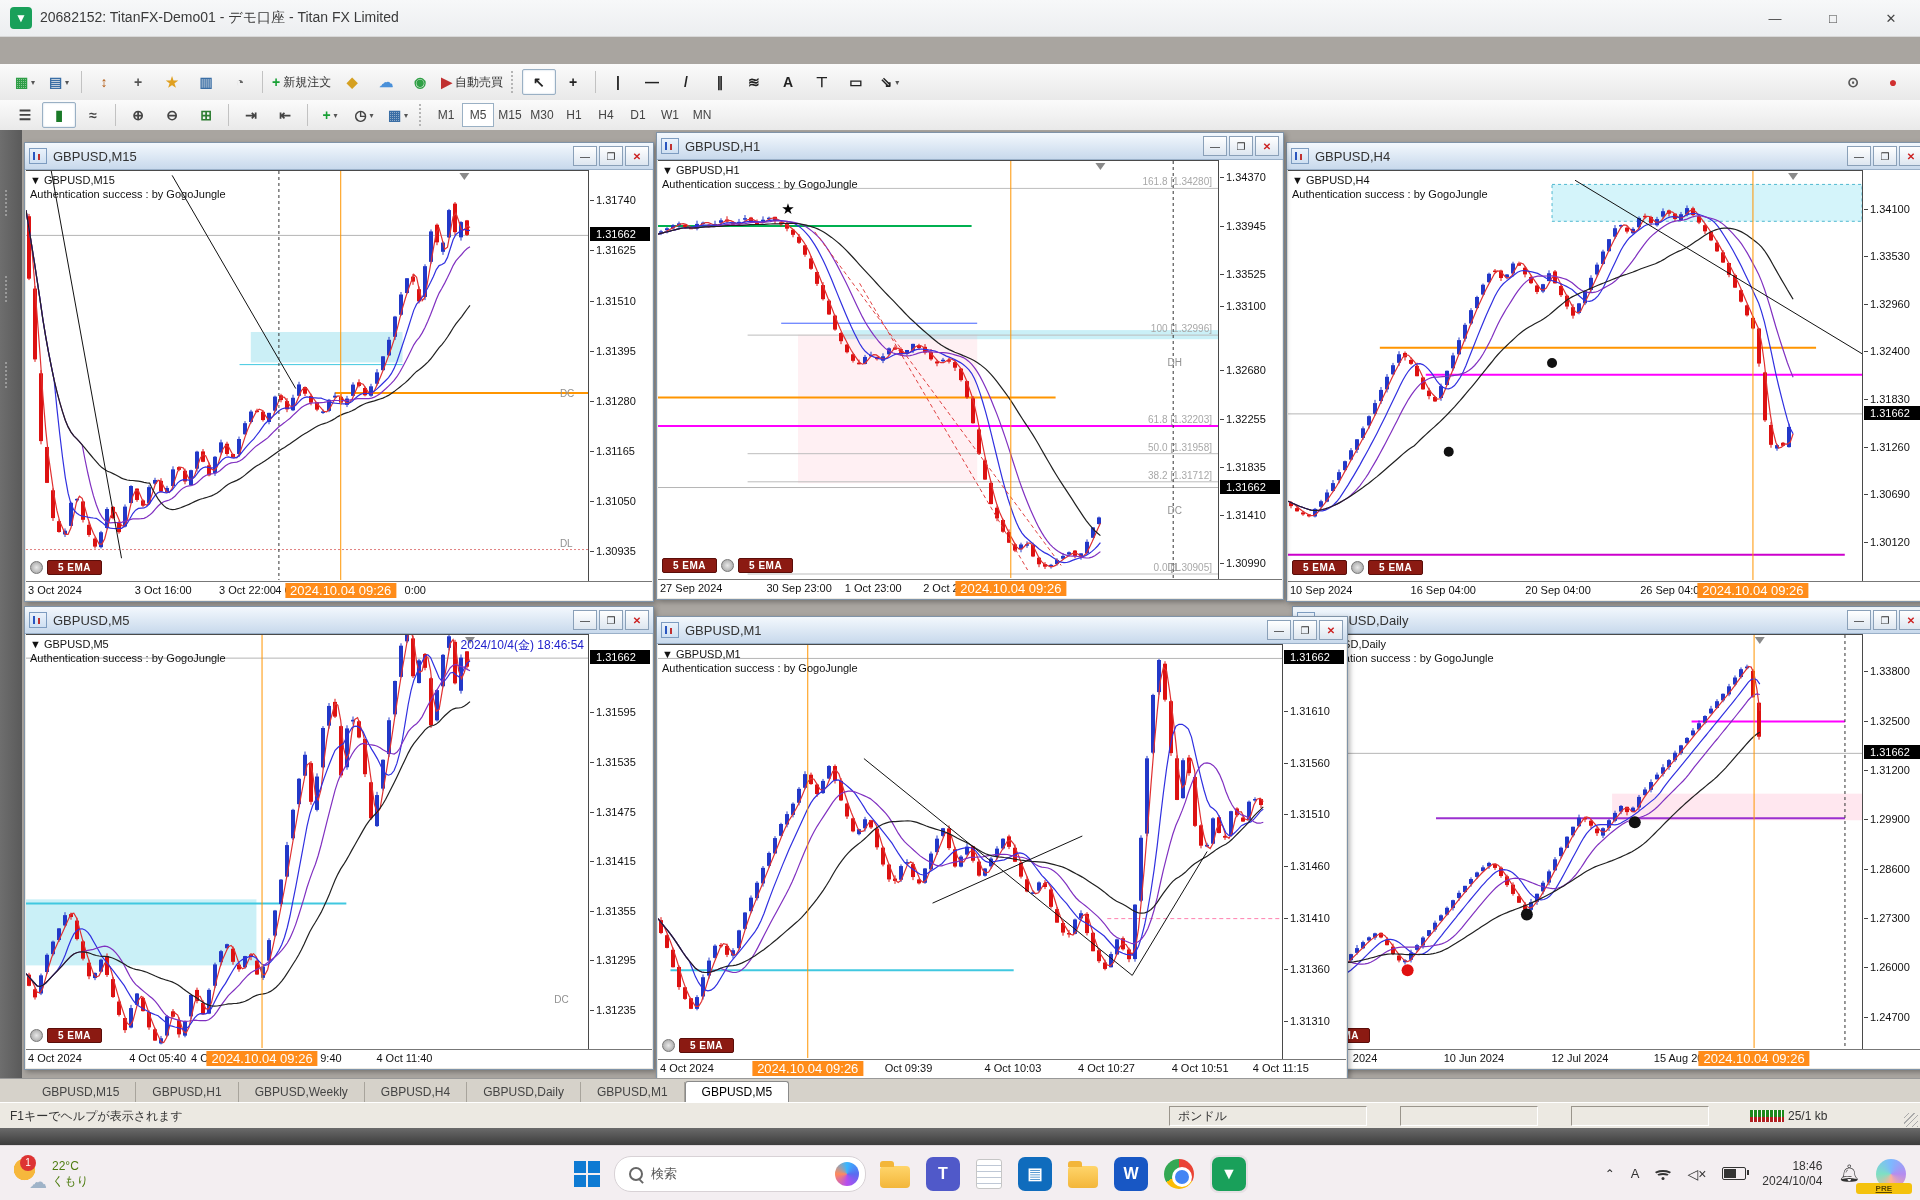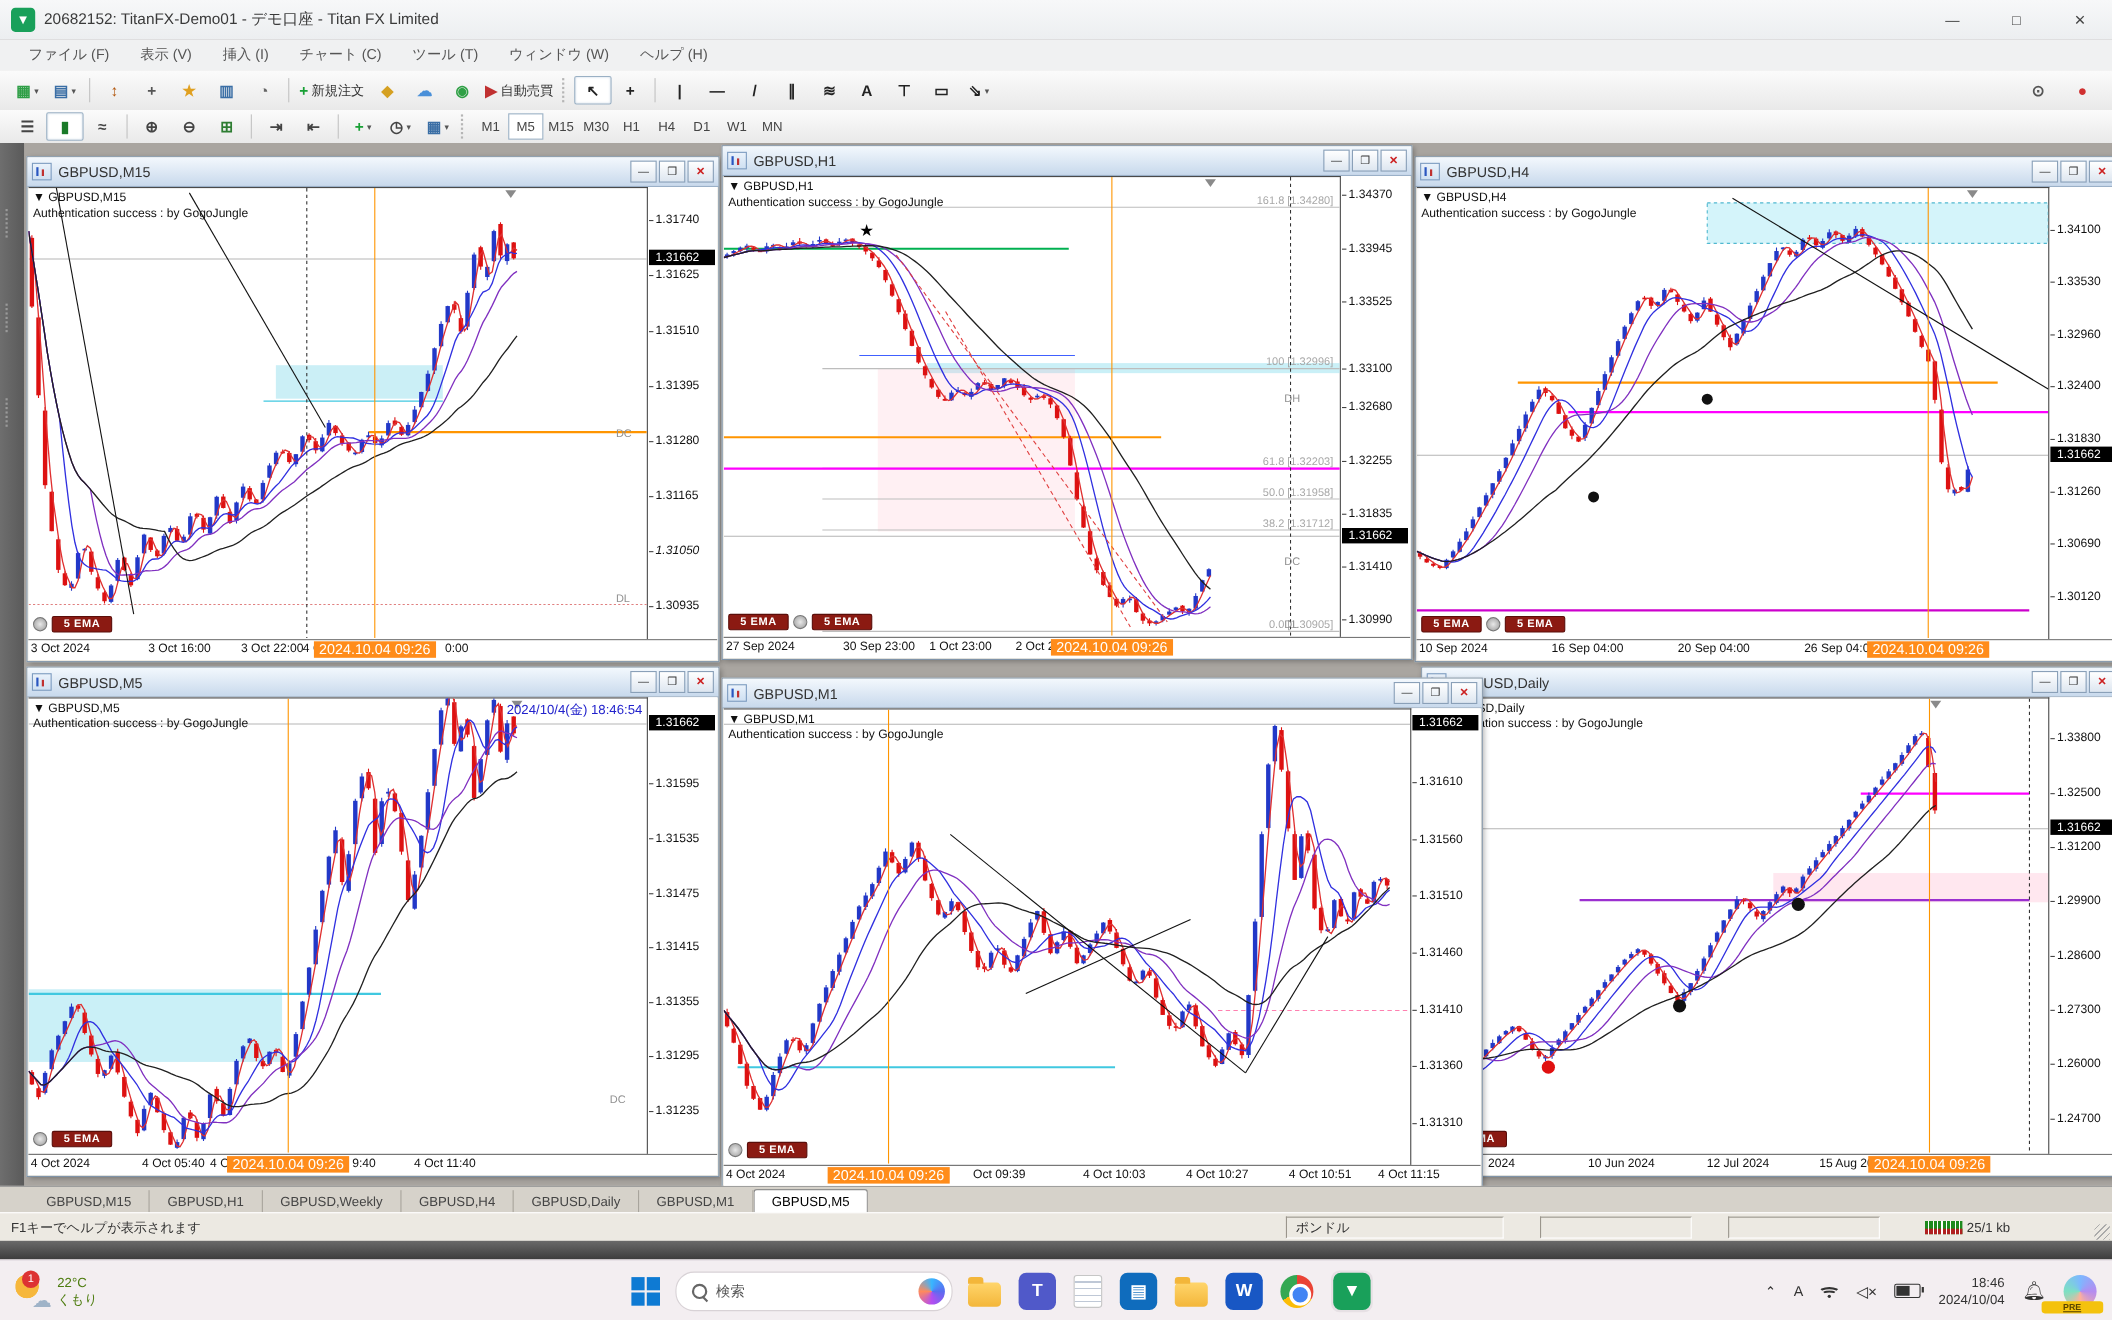--- a/index.html
+++ b/index.html
@@ -138,29 +138,20 @@
   <div class="titlebar">
     <span class="app-shield">▼</span>
     <span>20682152: TitanFX-Demo01 - デモ口座 - Titan FX Limited</span>
     <div class="win-controls" id="winControls">
         <div class="win-ctl">—</div>
         <div class="win-ctl">□</div>
         <div class="win-ctl">✕</div>
       </div>
   </div>
 
-  <div class="menubar" id="menubar">
-      <span class="menu-item">ファイル (F)</span>
-      <span class="menu-item">表示 (V)</span>
-      <span class="menu-item">挿入 (I)</span>
-      <span class="menu-item">チャート (C)</span>
-      <span class="menu-item">ツール (T)</span>
-      <span class="menu-item">ウィンドウ (W)</span>
-      <span class="menu-item">ヘルプ (H)</span>
-    </div>
 
   <div class="toolbar" id="tb1">
       <span class="tb-btn">
         <span style="color: rgb(46, 158, 70); font-weight: bold;">▦</span>
         <span class="dd">▾</span>
       </span>
       <span class="tb-btn">
         <span style="color: rgb(58, 110, 165); font-weight: bold;">▤</span>
         <span class="dd">▾</span>
       </span>
@@ -698,21 +689,21 @@
                 <span class="badge">5 EMA</span>
               </div>
             </div></div>
           <div class="scale">
             <div class="tick" style="top: 24.4574px;">1.31740</div>
             <div class="tick" style="top: 74.4947px;">1.31625</div>
             <div class="tick" style="top: 124.532px;">1.31510</div>
             <div class="tick" style="top: 174.569px;">1.31395</div>
             <div class="tick" style="top: 224.606px;">1.31280</div>
             <div class="tick" style="top: 274.644px;">1.31165</div>
-            <div class="tick" style="top: 324.681px; font-style: italic;">1.31050</div>
+            <div class="tick" style="top: 324.681px;">1.31050</div>
             <div class="tick" style="top: 374.718px;">1.30935</div>
             <div class="pricebox" style="top: 57.3957px;">1.31662</div>
           </div>
           <div class="axis">
             <span class="ax-lbl" style="left: 2px;">3 Oct 2024</span>
             <span class="ax-lbl" style="left: 108.78px;">3 Oct 16:00</span>
             <span class="ax-lbl" style="left: 193.08px;">3 Oct 22:00</span>
             <span class="ax-lbl" style="left: 249.28px;">4 Oct</span>
             <span class="ax-lbl" style="left: 378.54px;">0:00</span>
             <span class="stamp" style="left: 314.72px;">2024.10.04 09:26</span>
@@ -1346,21 +1337,21 @@
               </div>
               <div class="badge-row">
                 <span class="badge-ico"></span>
                 <span class="badge">5 EMA</span>
               </div>
             </div></div>
           <div class="scale">
             <div class="tick" style="top: 11.137px;">1.34370</div>
             <div class="tick" style="top: 59.6918px;">1.33945</div>
             <div class="tick" style="top: 107.675px;">1.33525</div>
-            <div class="tick" style="top: 169px;">1.33100</div>
+            <div class="tick" style="top: 140px;">1.33100</div>
             <div class="tick" style="top: 204.214px;">1.32680</div>
             <div class="tick" style="top: 252.768px;">1.32255</div>
             <div class="tick" style="top: 300.752px;">1.31835</div>
             <div class="tick" style="top: 349.307px;">1.31410</div>
             <div class="tick" style="top: 397.29px;">1.30990</div>
             <div class="pricebox" style="top: 319.517px;">1.31662</div>
           </div>
           <div class="axis">
             <span class="ax-lbl" style="left: 2px;">27 Sep 2024</span>
             <span class="ax-lbl" style="left: 108.4px;">30 Sep 23:00</span>

